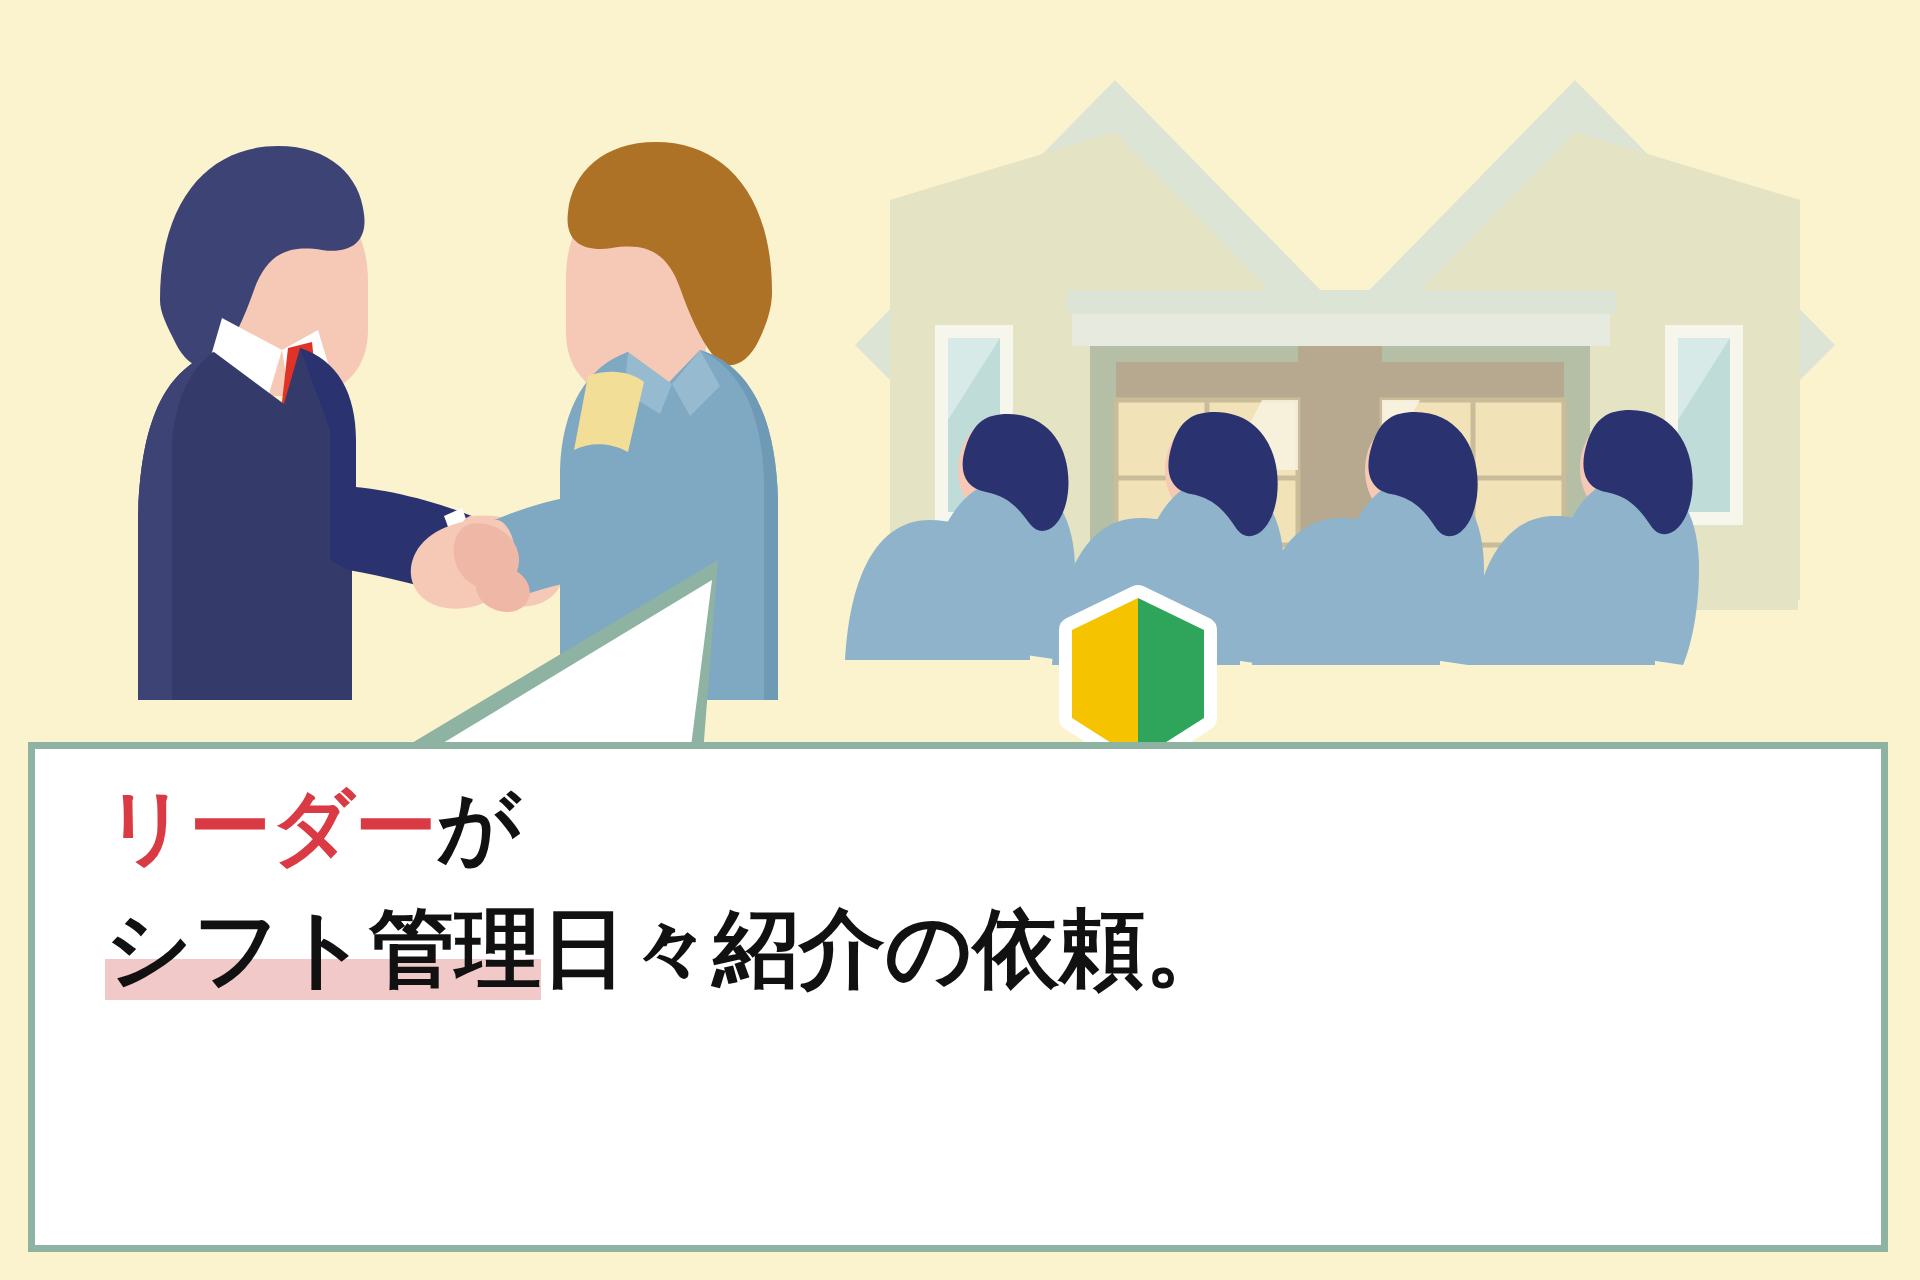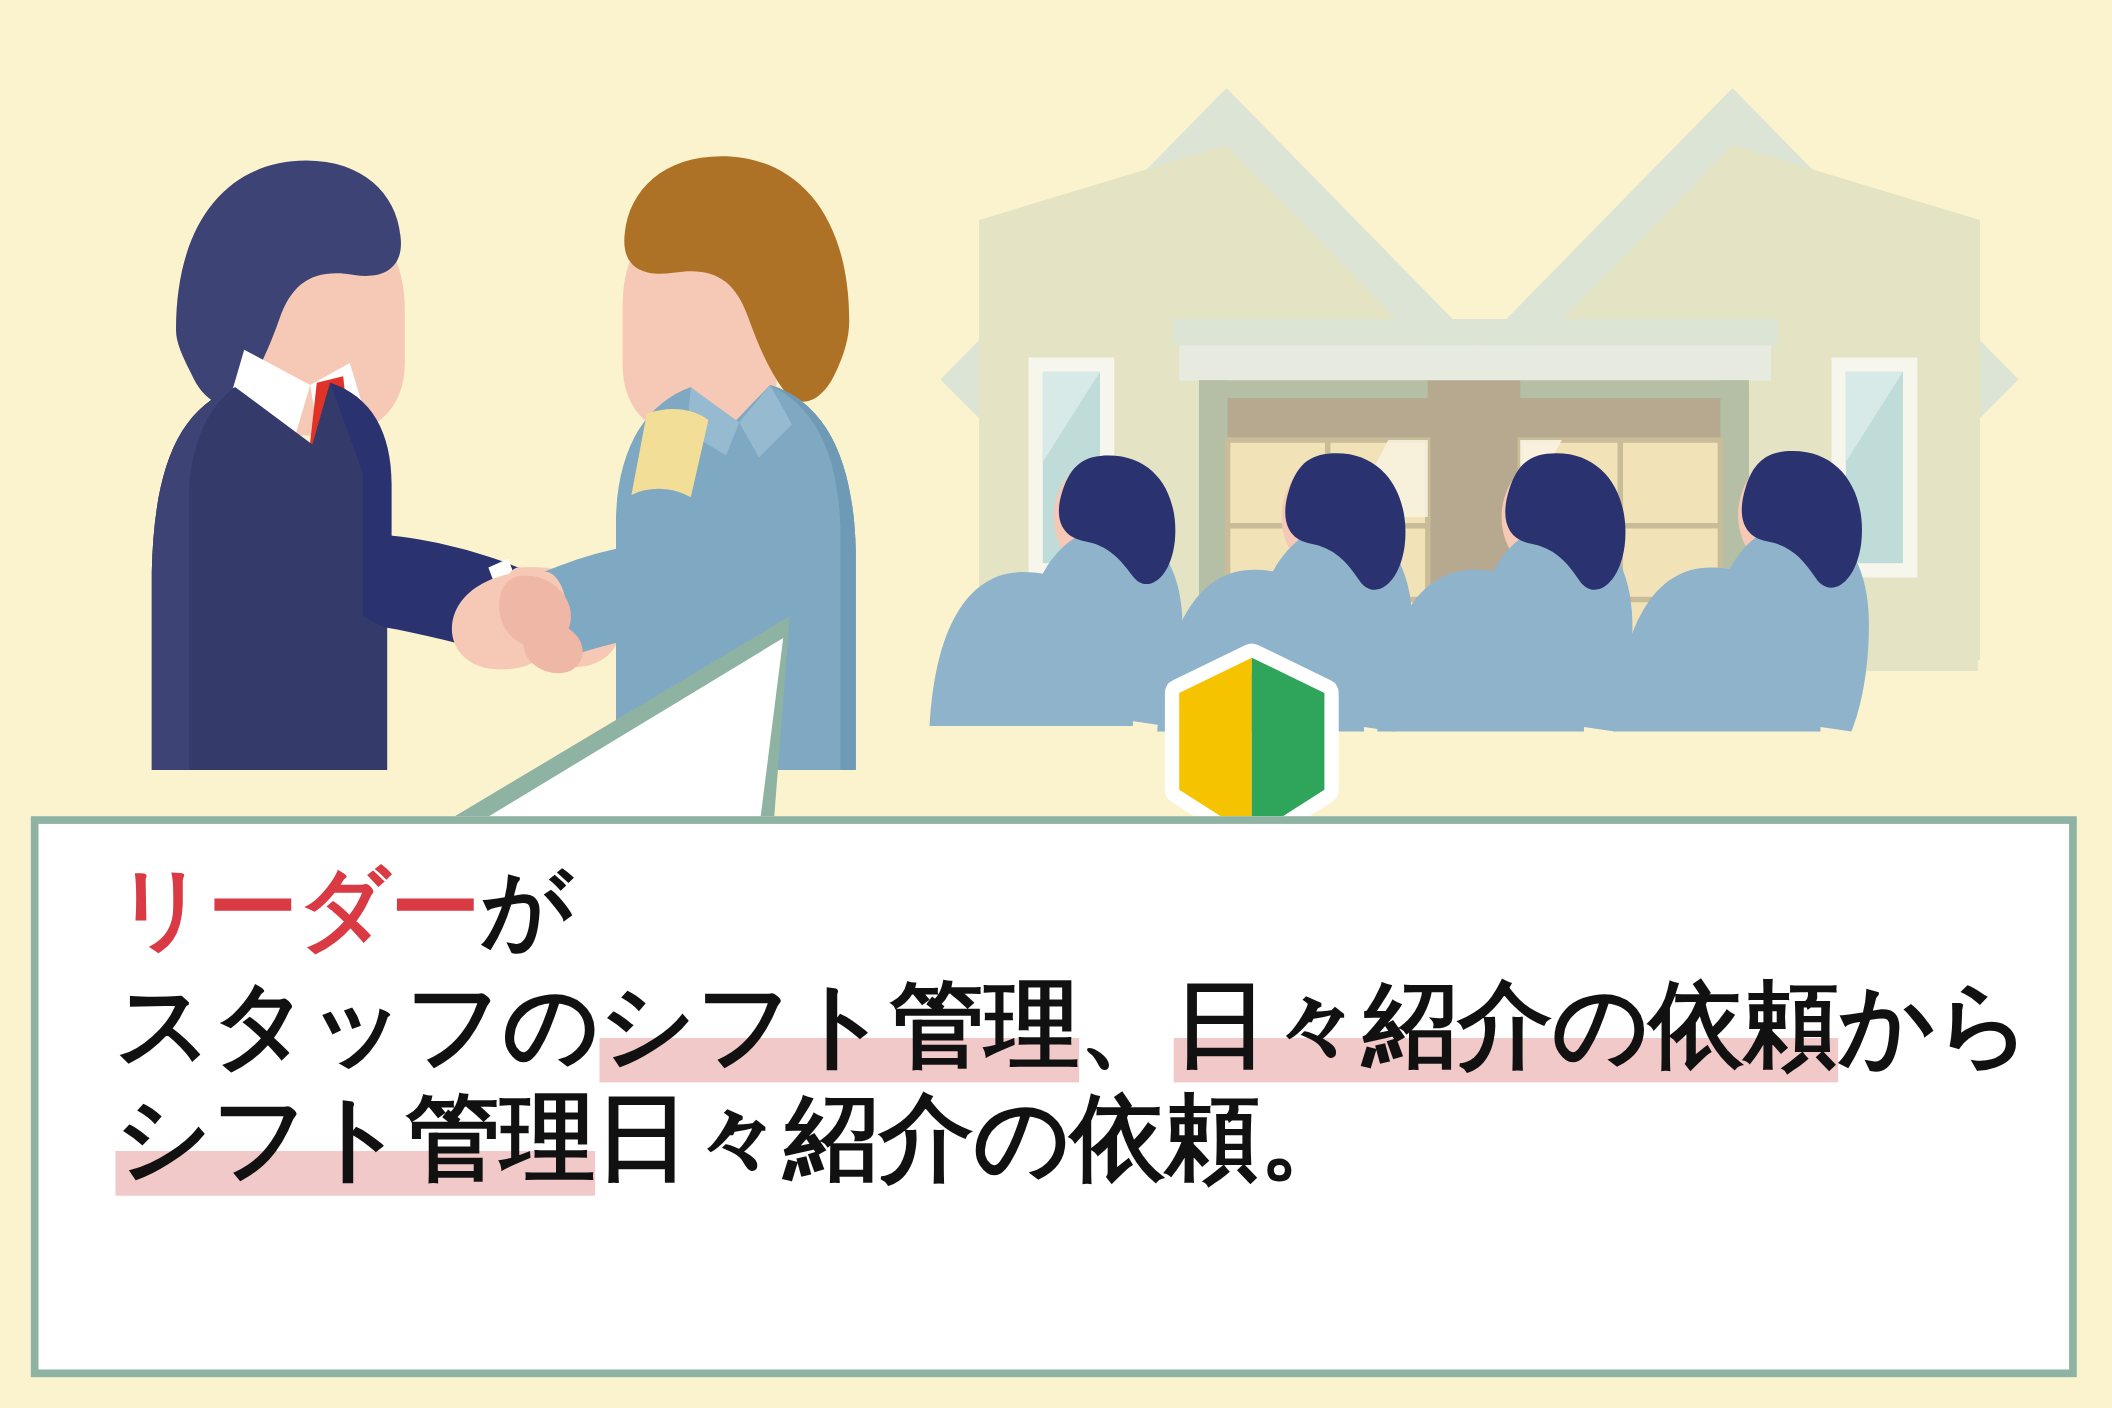--- a/index.html
+++ b/index.html
@@ -28,21 +28,21 @@
   }
 
   
   #bubble-text{
     position:absolute;left:70px;top:30px;right:30px;
     color:#111111;
     font-family:"DejaVu Sans","Liberation Sans",sans-serif;
     font-weight:700;
   }
   .tline{white-space:nowrap;line-height:1.18;}
-  #tl1{font-size:82px;margin-bottom:6px;}
+  #tl1{font-size:82px;margin-bottom:22px;}
   #tl2{font-size:86px;margin-bottom:2px;}
   #tl3{font-size:86px;}
   .red{color:#D93A43;}
   .hl{
     background:linear-gradient(to top,#F2C9C9 0%,#F2C9C9 40%,rgba(242,201,201,0) 40%);
     padding-bottom:2px;
   }
 
   
   #illus{position:absolute;left:0;top:0;width:1920px;height:800px;z-index:5;}
@@ -195,18 +195,17 @@
 
   <div class="badge" id="badge-customer" style="background: rgb(191, 60, 140); color: rgb(255, 255, 255);">お客様</div>
 
   <div class="badge" id="badge-leader" style="background: rgb(62, 67, 117); color: rgb(255, 255, 255);">リーダー</div>
 
   <div class="badge" id="badge-staff" style="background: rgb(10, 108, 180); color: rgb(255, 255, 255);">スタッフ</div>
 
   <div id="bubble" style="border-color: rgb(142, 179, 162); background: rgb(255, 255, 255);">
     <div id="bubble-text">
       <div class="tline" id="tl1"><span class="red">リーダー</span><span>が</span></div>
-      <div class="tline" id="tl2"><span>スタッフの</span><span class="hl">シフト管理</span><span>、</span><span class="hl">日々紹介の依頼</span><span>から</span></div>
       <div class="tline" id="tl3"><span class="hl">シフト管理</span><span>日々紹介の依頼。</span></div>
     </div>
   </div>
 
 </div>
 
 </body></html>

